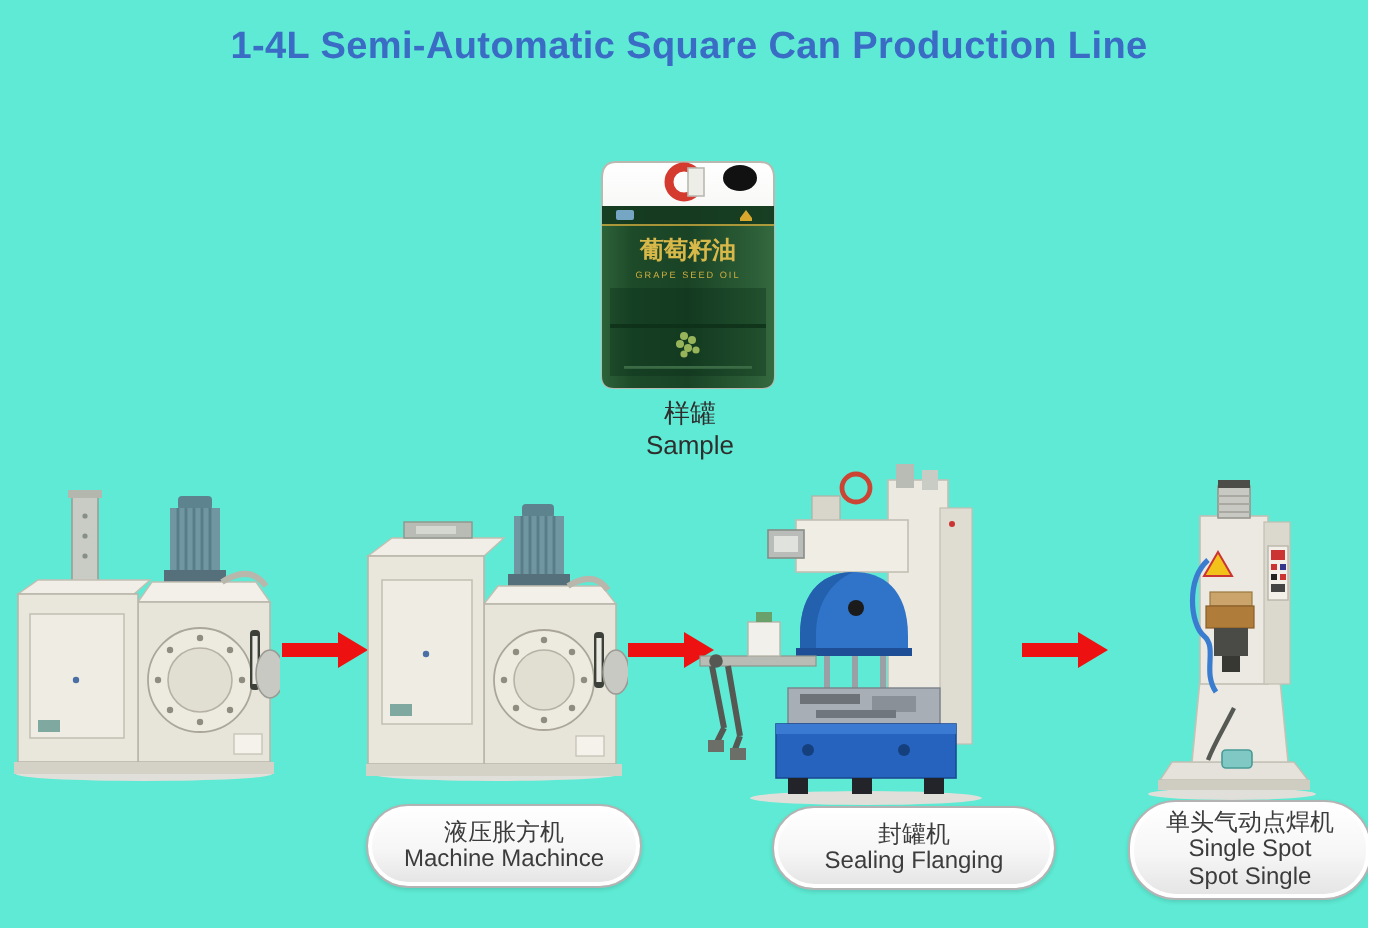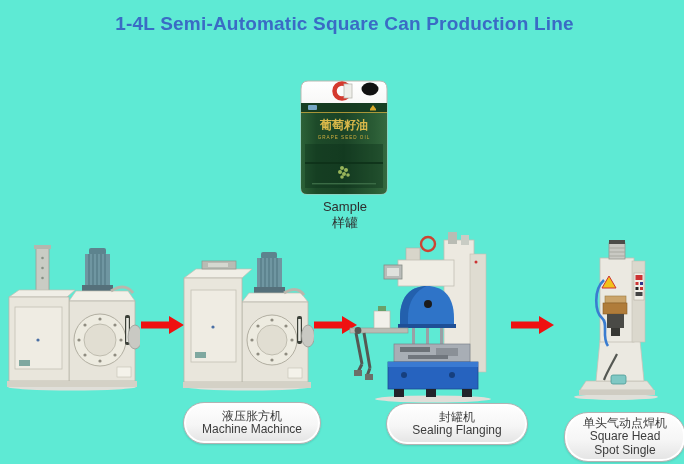--- a/index.html
+++ b/index.html
@@ -72,22 +72,22 @@
           <circle cx="44" cy="96" r="2"></circle>
         <circle cx="48" cy="98" r="2"></circle>
           <circle cx="52" cy="99" r="1.8"></circle>
           <circle cx="46" cy="101" r="1.8"></circle>
       </g>
       <rect x="16" y="107" width="64" height="1.4" fill="#3a6b45"></rect>
     </g>
   </svg>
 
   <div class="caption" style="left:295px;top:199px;width:100px">
+    <div>样罐</div>
     <div>Sample</div>
-    <div>样罐</div>
   </div>
 
   <svg class="abs" style="left:5px;top:245px" width="135" height="146" viewBox="0 0 135 146">
     <ellipse cx="67" cy="142" rx="64" ry="3.5" fill="#e0dfd9"></ellipse>
     <g>
       <rect x="31" y="1" width="13" height="58" fill="#c9ccc4" stroke="#9aa097" stroke-width="0.8"></rect>
       <rect x="29" y="0" width="17" height="4" fill="#b3b7ae"></rect>
       <circle cx="37.5" cy="13" r="1.3" fill="#879086"></circle>
         <circle cx="37.5" cy="23" r="1.3" fill="#879086"></circle>
       <circle cx="37.5" cy="33" r="1.3" fill="#879086"></circle>
@@ -284,19 +284,19 @@
       <rect x="39" y="74" width="17" height="14" fill="#4a4a46"></rect>
       <rect x="43" y="88" width="9" height="8" fill="#373733"></rect>
     </g>
     <path d="M36,40 C25,50 27,72 34,78 C41,84 33,96 40,106" stroke="#3a7cd0" stroke-width="2.6" fill="none"></path>
     <g>
       <path d="M49,114 C44,124 39,132 36,140" stroke="#555853" stroke-width="2.2" fill="none"></path>
       <rect x="43" y="135" width="15" height="9" rx="2" fill="#7fc8c4" stroke="#4a9a96" stroke-width="0.8"></rect>
     </g>
   </svg>
 
-  <div class="pill" style="left:564px;top:412px;width:120px;height:48px">
+  <div class="pill" style="left:564px;top:400px;width:120px;height:48px">
     <div class="ln">单头气动点焊机</div>
-    <div class="ln">Square Head</div>
+    <div class="ln">Single Spot</div>
     <div class="ln">Spot Single</div>
   </div>
 
 </div>
 
 </body></html>

